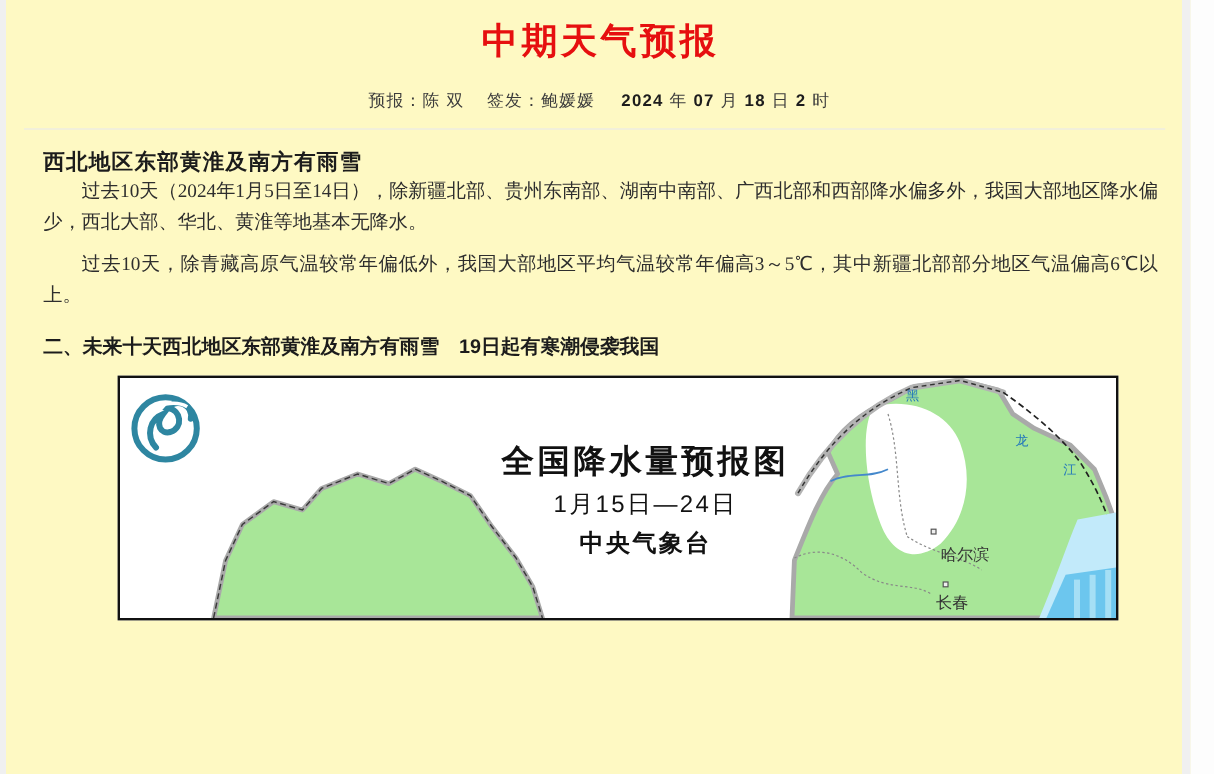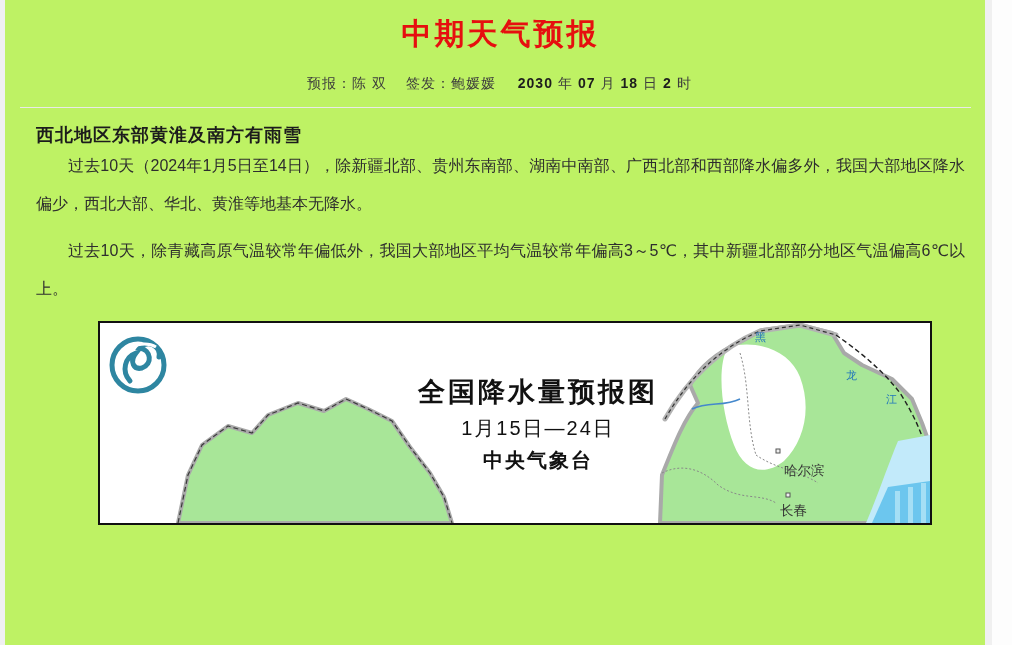--- a/index.html
+++ b/index.html
@@ -5,21 +5,21 @@
   html, body {
     margin: 0;
     padding: 0;
     background: #fdfdfd;
     font-family: "Liberation Sans", "DejaVu Sans", sans-serif;
   }
   .page {
     position: relative;
     width: 992px;
     height: 645px;
-    background: #bef264;
+    background: #fef9c3;
     overflow: hidden;
     box-sizing: border-box;
     border-left: 5px solid #f0f0f0;
     border-right: 7px solid #f0f0f0;
   }
   .content {
     padding: 10px 20px 0 31px; 
   }
   h1.page-title {
     margin: 4px 0 0 0;
@@ -54,24 +54,25 @@
   }
   h3.section-heading {
     margin: 18px 0 10px 0;
     font-size: 16.5px;
     font-weight: 700;
     color: #1c1c1c;
   }
   p.body-par {
     margin: 0 0 9px 0;
     font-size: 16px;
-    line-height: 38px;
+    line-height: 26px;
     color: #2e2e2e;
     text-indent: 2em;
     text-align: justify;
+    font-family: Liberation Serif, serif;
   }
   figure.map-figure {
     margin: 13px 0 0 62px;
     width: 830px;
     height: 200px;
     border: 2px solid #111;
     background: #ffffff;
     overflow: hidden;
     position: relative;
   }
@@ -82,34 +83,35 @@
 
 <div class="page">
   <div class="content">
 
     <h1 class="page-title">中期天气预报</h1>
 
     <div class="byline">
       <span class="seg">预报：陈 双</span>
       <span class="seg">签发：鲍媛媛</span>
       <span class="seg">
-        <b>2030</b><span class="unit">年</span><b>07</b><span class="unit">月</span><b>18</b><span class="unit">日</span><b>2</b><span class="unit">时</span>
+        <b>2024</b><span class="unit">年</span><b>07</b><span class="unit">月</span><b>18</b><span class="unit">日</span><b>2</b><span class="unit">时</span>
       </span>
     </div>
 
     <hr class="divider">
 
     <h2 class="headline">西北地区东部黄淮及南方有雨雪</h2>
 
     <section>
       <p class="body-par">过去10天（2024年1月5日至14日），除新疆北部、贵州东南部、湖南中南部、广西北部和西部降水偏多外，我国大部地区降水偏少，西北大部、华北、黄淮等地基本无降水。</p>
       <p class="body-par">过去10天，除青藏高原气温较常年偏低外，我国大部地区平均气温较常年偏高3～5℃，其中新疆北部部分地区气温偏高6℃以上。</p>
     </section>
 
     <section>
+      <h3 class="section-heading">二、未来十天西北地区东部黄淮及南方有雨雪　19日起有寒潮侵袭我国</h3>
     </section>
 
     <figure class="map-figure">
       <svg width="830" height="200" viewBox="0 0 830 200" xmlns="http://www.w3.org/2000/svg">
 
         <rect x="0" y="0" width="830" height="200" fill="#ffffff"></rect>
 
         <g>
           <path d="M 78,200 L 88,152 L 102,122 L 128,103 L 152,110 L 168,92 L 198,80 L 224,88 L 246,76 L 268,86 L 292,98 L 310,124 L 330,150 L 344,174 L 352,200 Z" fill="#a8e698" stroke="#a9a9a9" stroke-width="4" stroke-linejoin="round"></path>
           <path d="M 78,200 L 88,152 L 102,122 L 128,103 L 152,110 L 168,92 L 198,80 L 224,88 L 246,76 L 268,86 L 292,98 L 310,124 L 330,150 L 344,174 L 352,200" fill="none" stroke="#3a3a3a" stroke-width="1.2" stroke-dasharray="5 3"></path>

